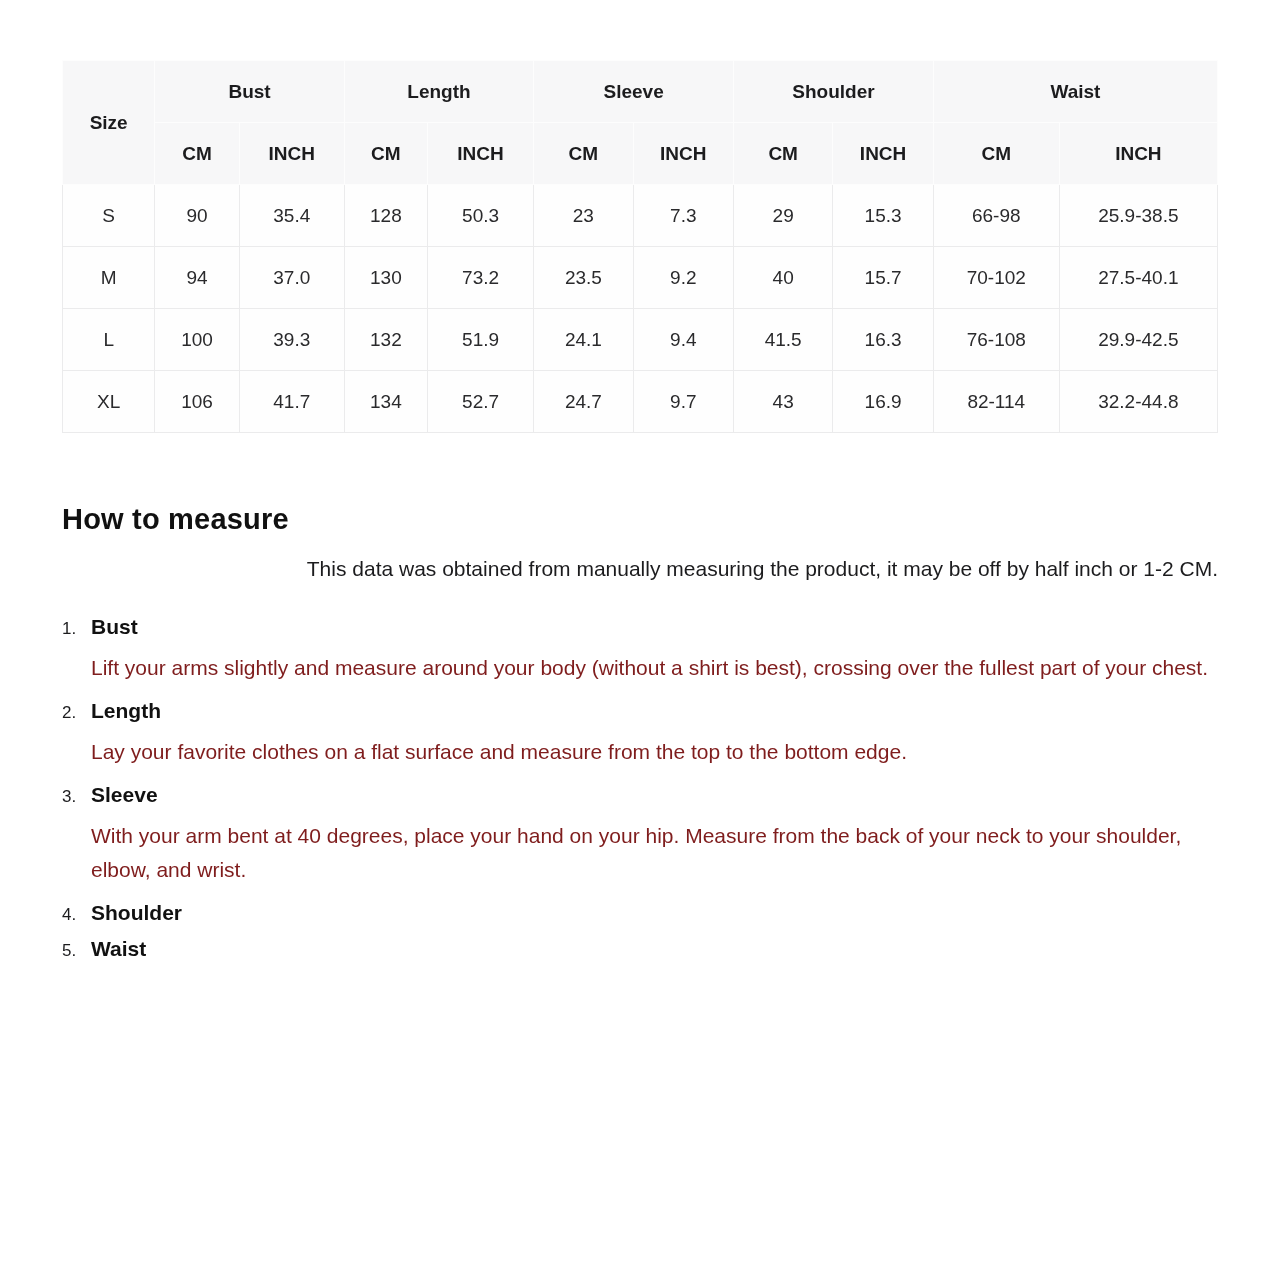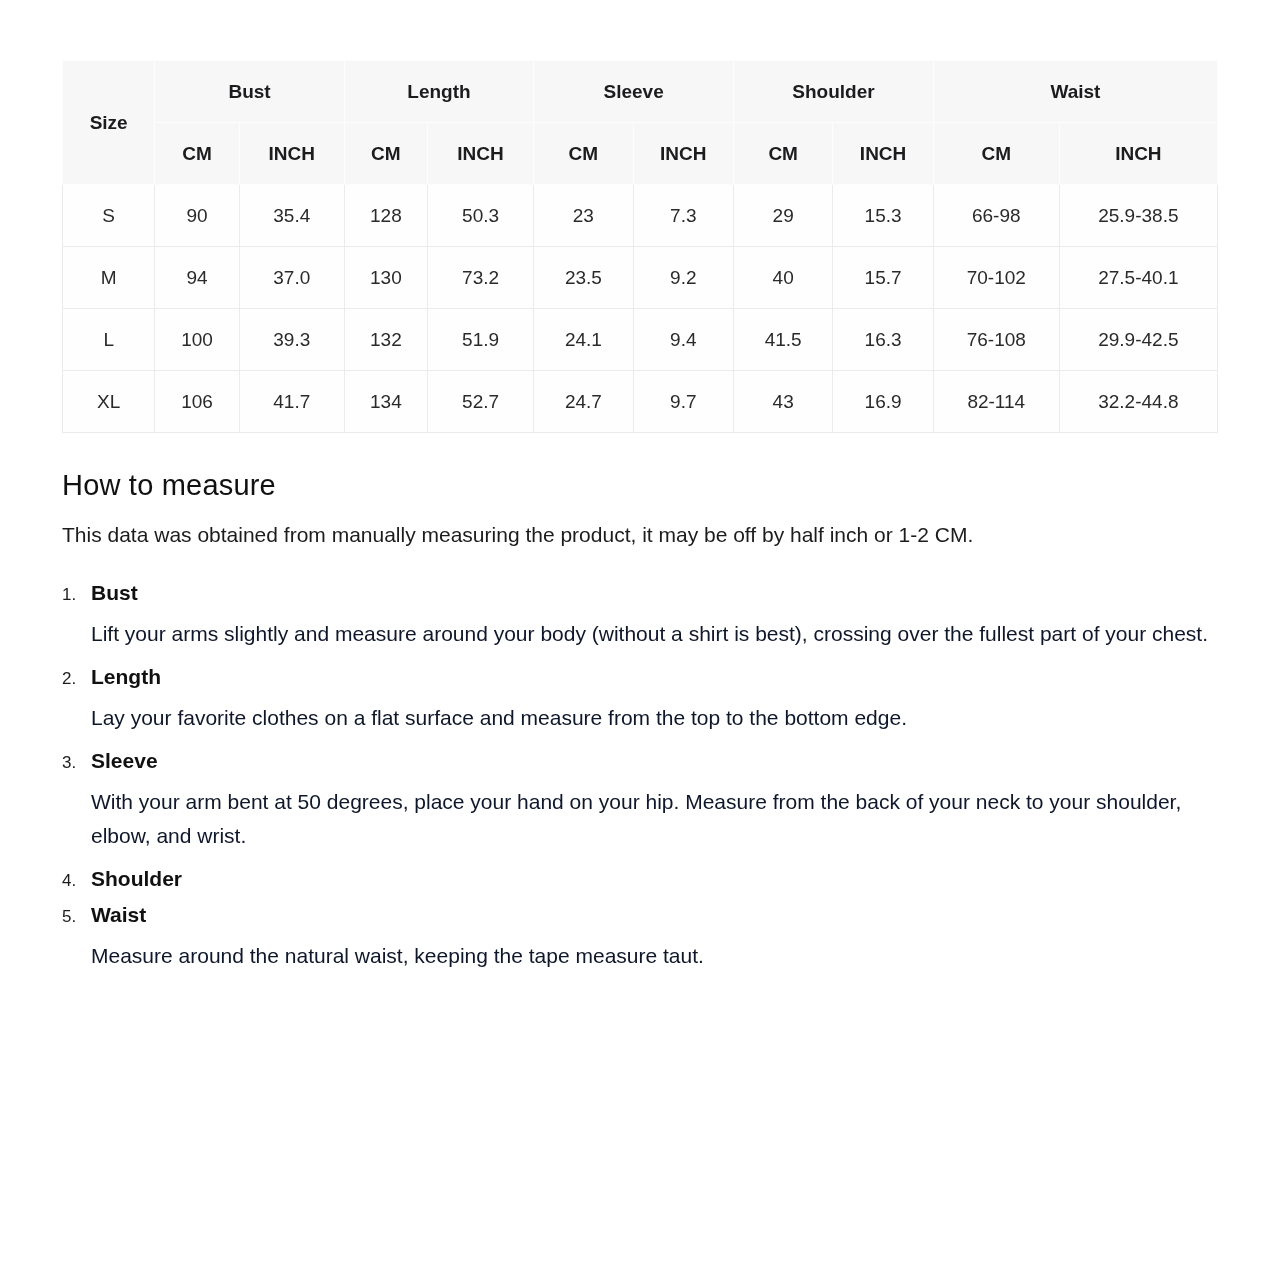--- a/index.html
+++ b/index.html
@@ -41,31 +41,32 @@
   }
   table.size-table tbody td,
   table.size-table tbody th {
     background: #fefefe;
     border: 1px solid #ebebec;
     font-weight: normal;
   }
 
   
   .htm-title {
-    margin-top: 36px;
+    margin-top: 70px;
     font-size: 29px;
-    font-weight: normal;
+    font-weight: bold;
     color: #111;
     letter-spacing: 0.2px;
   }
   .htm-intro {
     margin-top: 16px;
     font-size: 21px;
     line-height: 33px;
     color: #1c1c1e;
+    text-align: right;
   }
   .measure-list {
     margin-top: 30px;
   }
   .measure-item { margin: 0; }
   .mi-head {
     display: flex;
     align-items: baseline;
     margin-top: 12px;
   }
@@ -77,21 +78,21 @@
   }
   .mi-title {
     font-size: 21px;
     font-weight: bold;
     color: #111;
   }
   .mi-text {
     margin: 12px 0 14px 29px;
     font-size: 21px;
     line-height: 34px;
-    color: #0f172a;
+    color: #7f1d1d;
   }
 </style>
 </head>
 <body>
 
 <div class="page">
 
   <table class="size-table">
     <colgroup>
       <col style="width:8.0%">
@@ -204,32 +205,31 @@
         <span class="mi-title">Length</span>
       </div>
       <p class="mi-text">Lay your favorite clothes on a flat surface and measure from the top to the bottom edge.</p>
     </div>
 
     <div class="measure-item">
       <div class="mi-head">
         <span class="mi-num">3.</span>
         <span class="mi-title">Sleeve</span>
       </div>
-      <p class="mi-text">With your arm bent at 50 degrees, place your hand on your hip. Measure from the back of your neck to your shoulder, elbow, and wrist.</p>
+      <p class="mi-text">With your arm bent at 40 degrees, place your hand on your hip. Measure from the back of your neck to your shoulder, elbow, and wrist.</p>
     </div>
 
     <div class="measure-item">
       <div class="mi-head">
         <span class="mi-num">4.</span>
         <span class="mi-title">Shoulder</span>
       </div>
     </div>
 
     <div class="measure-item">
       <div class="mi-head">
         <span class="mi-num">5.</span>
         <span class="mi-title">Waist</span>
       </div>
-      <p class="mi-text">Measure around the natural waist, keeping the tape measure taut.</p>
     </div>
 
   </div>
 </div>
 
 </body></html>

